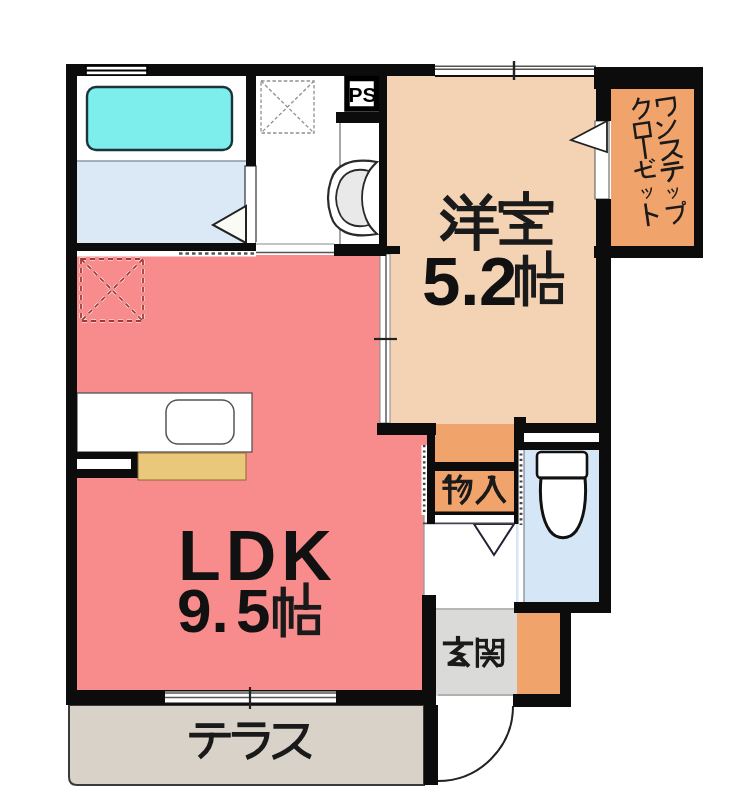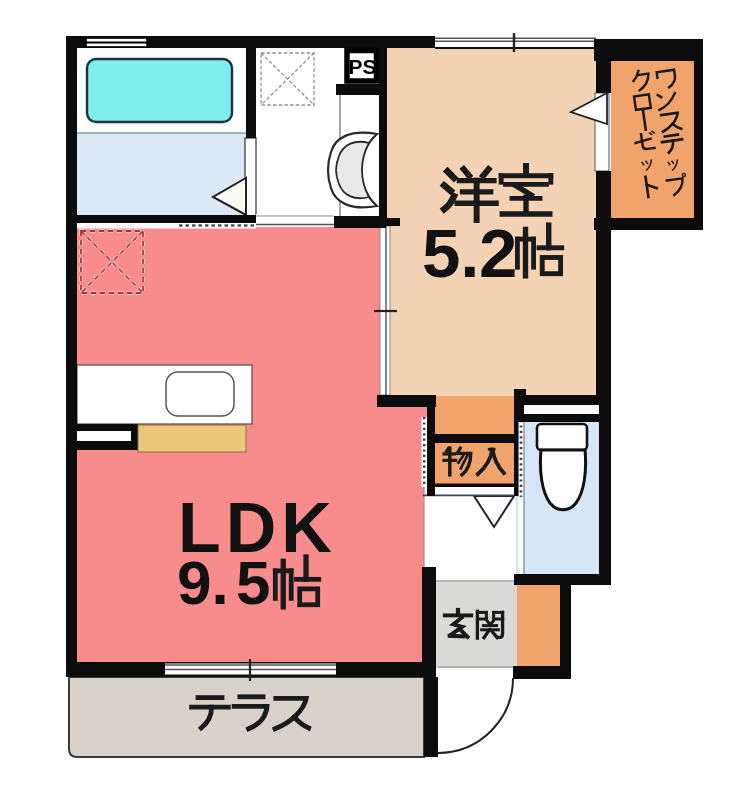--- a/index.html
+++ b/index.html
@@ -1,16 +1,16 @@
 <!DOCTYPE html>
 <html><head>
 <meta charset="utf-8">
 <style>
 html,body{margin:0;padding:0;background:#ffffff;}
-#plan{position:relative;width:731px;height:768px;overflow:hidden;}
+#plan{position:relative;width:731px;height:768px;overflow:hidden;margin-top:28px;}
 </style>
 </head>
 <body>
 <div id="plan">
 <svg width="731" height="800" viewBox="0 0 731 800">
 <rect x="0" y="0" width="731" height="800" fill="#ffffff"></rect>
 
 <polygon points="71,222 383,222 383,395 430,395 430,668 71,668" fill="#f88c8c"></polygon>
 
 <rect x="383" y="44" width="220" height="352" fill="#f3d3b4"></rect>

